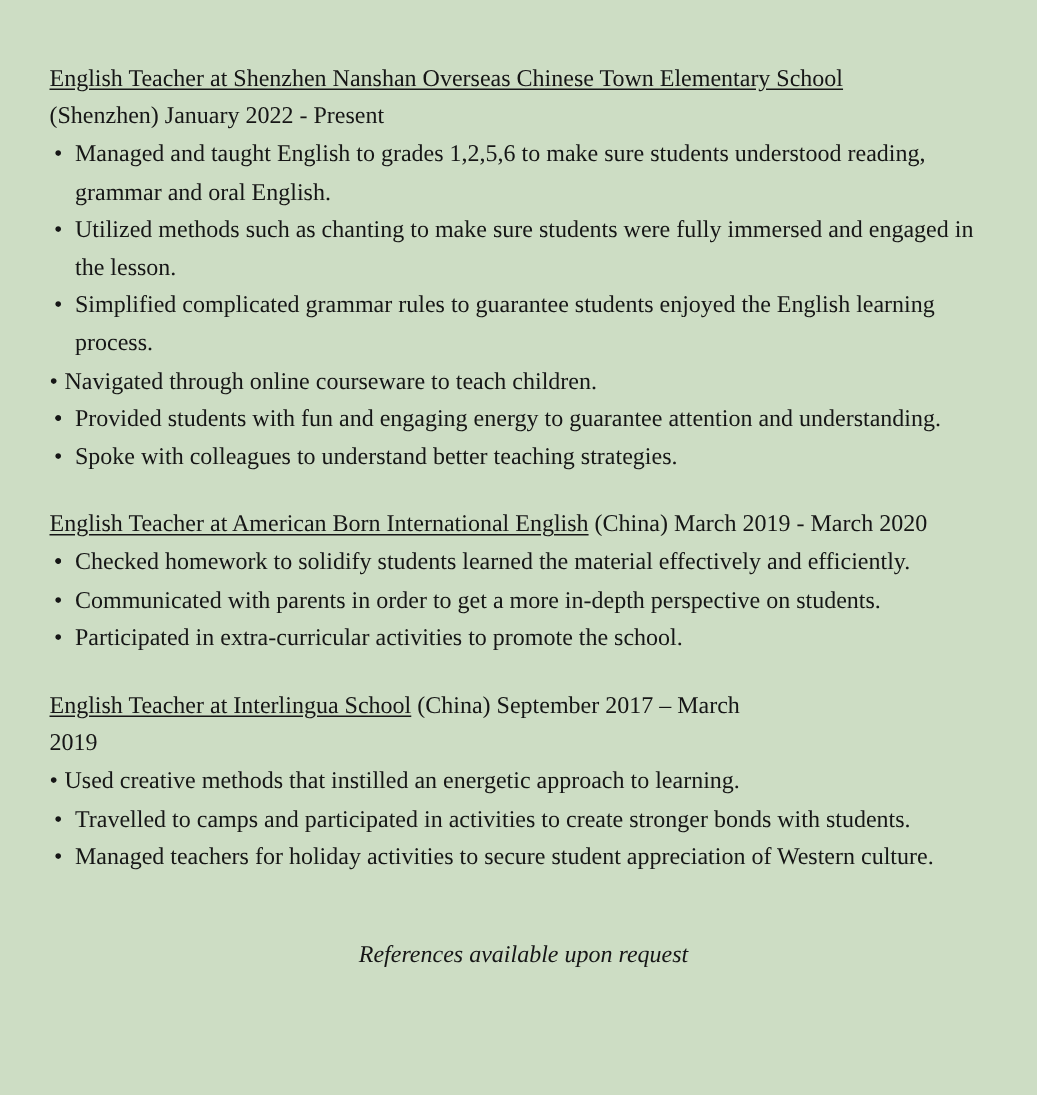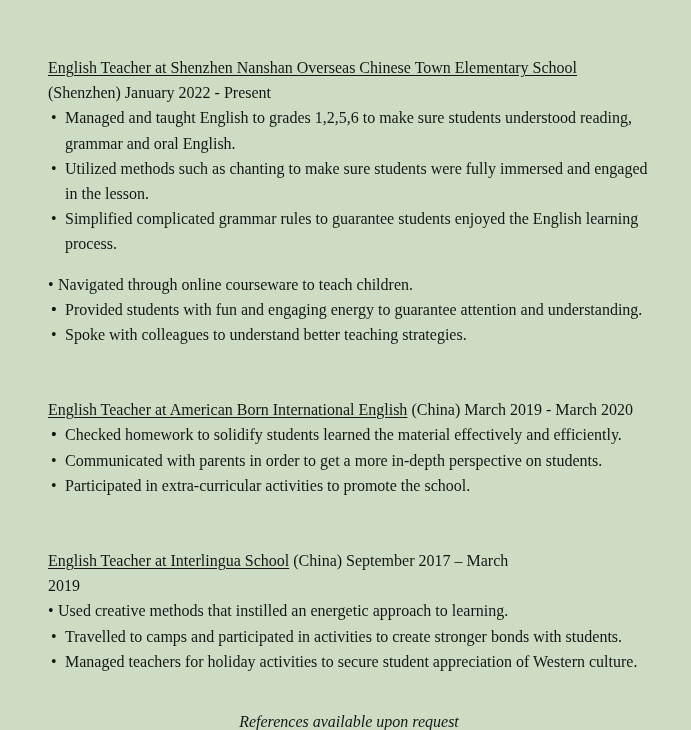--- a/index.html
+++ b/index.html
@@ -12,21 +12,21 @@
     background: #cdddc4;
     font-family: "Liberation Serif", "DejaVu Serif", serif;
     font-size: 16px;
     line-height: 25.2px;
     color: #161616;
     overflow: hidden;
   }
   .content {
     padding: 40px 26px 0 33px;
   }
-  .job-entry { margin: 15px; }
+  .job-entry { margin: 0; }
   .spacer { height: 20px; }
   .job-heading { margin: 0; }
   .job-title {
     text-decoration: underline;
     text-underline-offset: 2px;
   }
   .job-heading-rest { text-decoration: none; }
   .job-subtitle { margin: 0; }
   .bullet-list { margin: 0; padding: 0; list-style: none; }
   .bullet-item {
@@ -35,20 +35,21 @@
     margin: 0;
   }
   .bullet-item .bullet-glyph {
     position: absolute;
     left: 3px;
     top: 0;
   }
   .bullet-item.tight { padding-left: 10px; }
   .bullet-item.tight .bullet-glyph { left: 0; }
   .references-note {
+    margin-top: 20px;
     text-align: center;
     font-style: italic;
   }
 </style>
 </head>
 <body>
 
 <div class="content">
   <div id="experience-section">
       <div class="job-entry">

